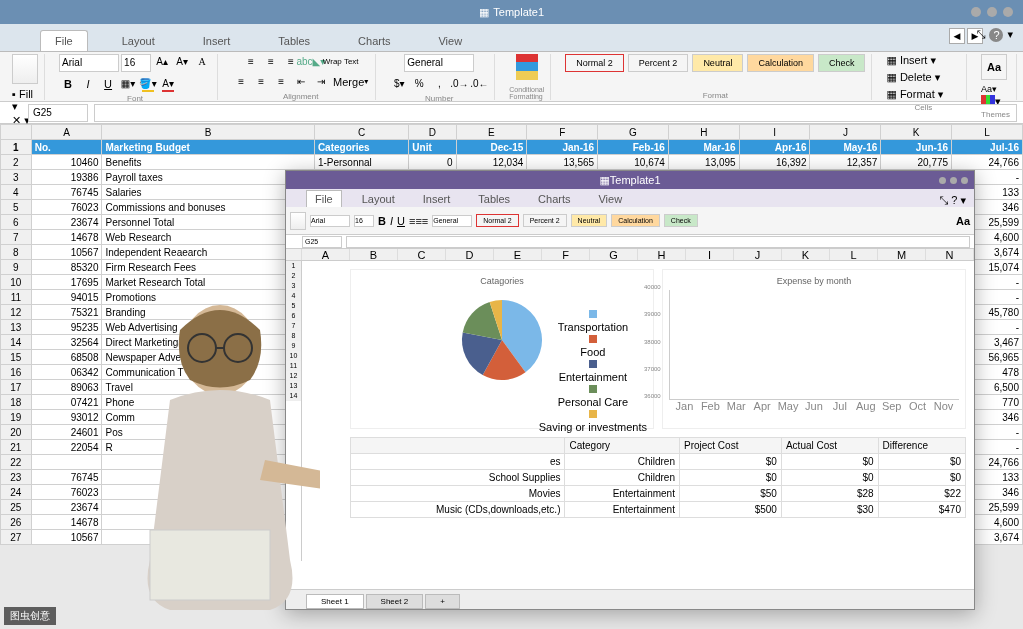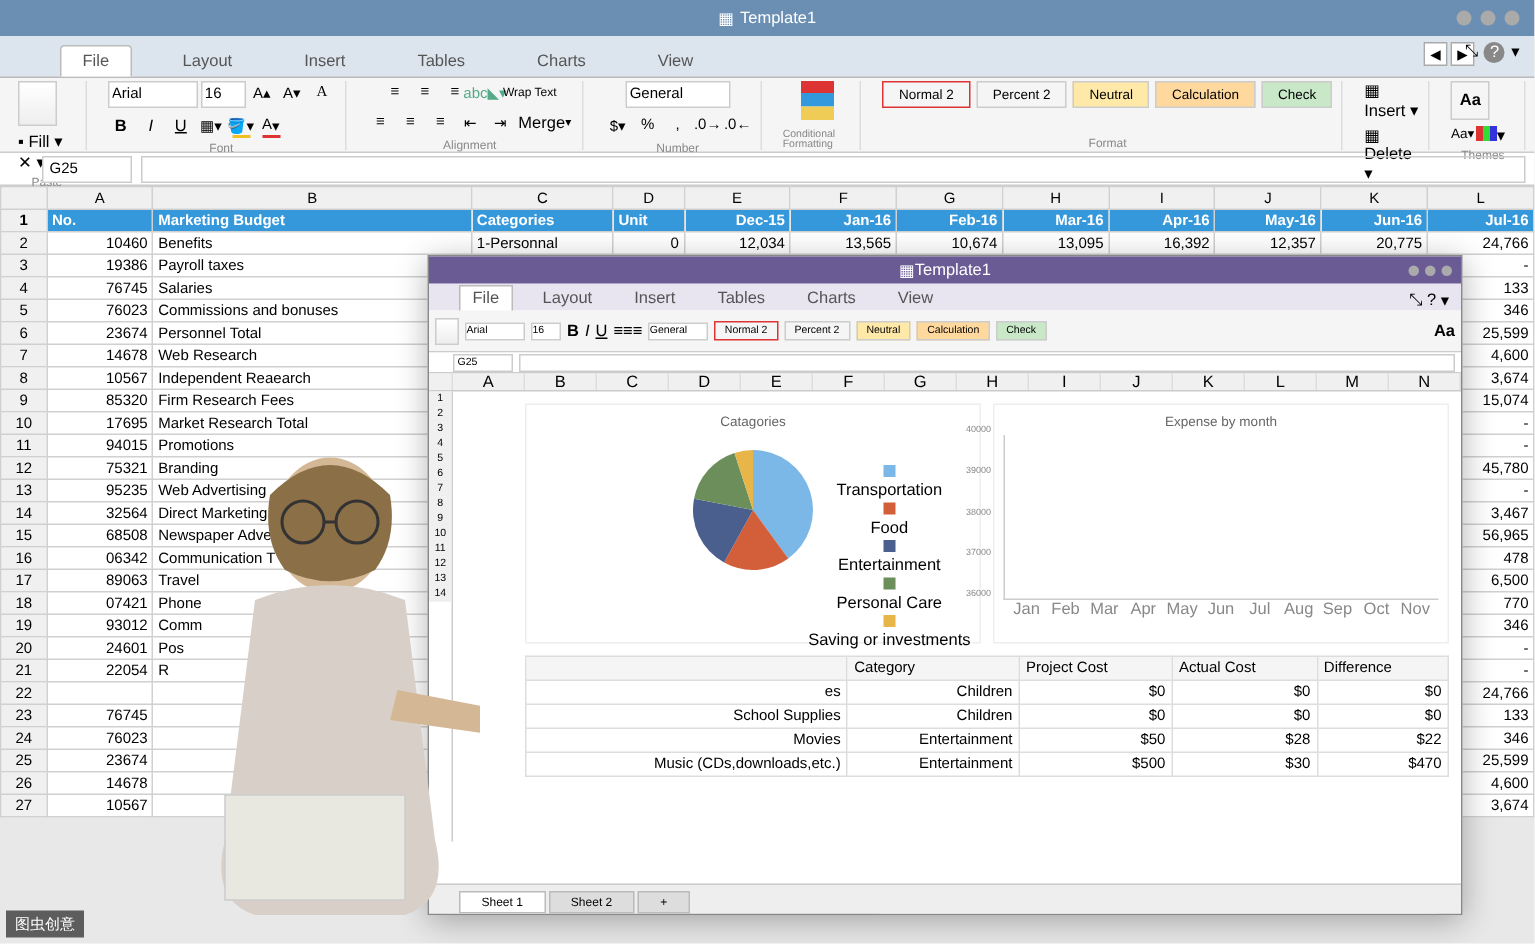--- a/index.html
+++ b/index.html
@@ -196,33 +196,33 @@
     <div class="rgroup-content">
       <div class="fmt-cell fmt-normal">Normal 2</div>
       <div class="fmt-cell">Percent 2</div>
       <div class="fmt-cell fmt-neutral">Neutral</div>
       <div class="fmt-cell fmt-calc">Calculation</div>
       <div class="fmt-cell fmt-check">Check</div>
     </div>
     <div class="rgroup-label">Format</div>
   </div>
   <div class="rgroup">
-    <div class="rgroup-content" style="flex-direction:column;font-size:8px;align-items:flex-start;">
+    <div class="rgroup-content" style="flex-direction:row;font-size:8px;align-items:flex-start;">
       <span>▦ <span>Insert</span> ▾</span>
       <span>▦ <span>Delete</span> ▾</span>
       <span>▦ <span>Format</span> ▾</span>
     </div>
     <div class="rgroup-label">Cells</div>
   </div>
   <div class="rgroup">
     <div class="rgroup-content">
       <div style="width:26px;height:26px;border:1px solid #ccc;display:flex;align-items:center;justify-content:center;font-size:12px;">
           <b>Aa</b>
         </div>
-      <div style="display:flex;gap:1px;">
+      <div style="display:flex;flex-direction:column;gap:1px;">
         <span style="font-size:9px;">Aa▾</span>
         <span><span style="display:inline-block;width:14px;height:10px;background:linear-gradient(90deg,#d33 33%,#3d3 33% 66%,#33d 66%);"></span>▾</span>
       </div>
     </div>
     <div class="rgroup-label">Themes</div>
   </div>
 </div>
 
 <div class="namebox-row">
   <input class="namebox" value="G25" style="">

